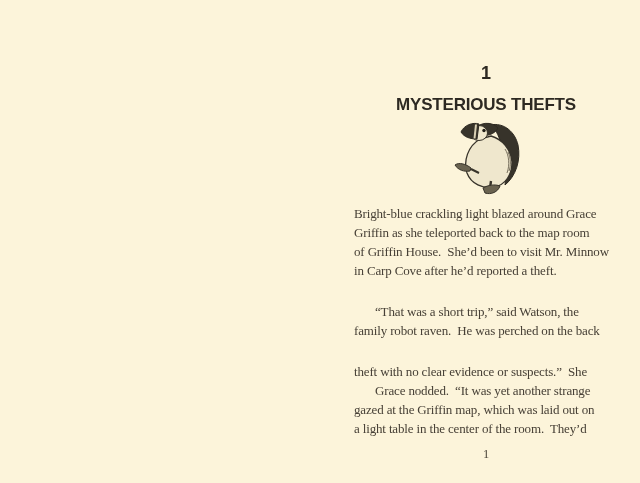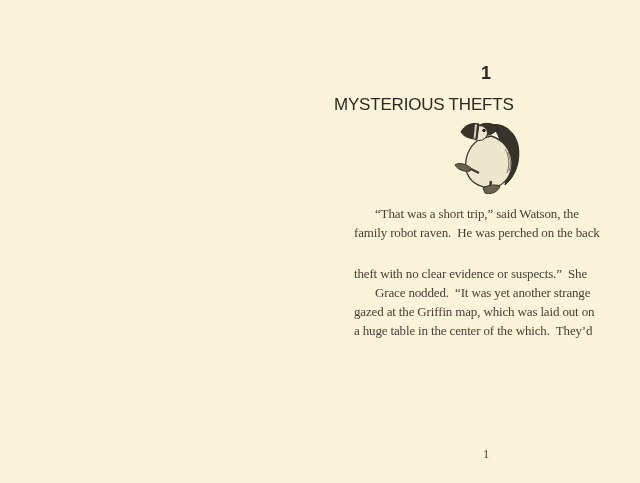--- a/index.html
+++ b/index.html
@@ -45,22 +45,23 @@
     font-family: "Liberation Sans", sans-serif;
     font-weight: 700;
     font-size: 18px;
     color: #2d2922;
   }
   .chapter-title {
     position: absolute;
     top: 95px;
     left: -20px;
     width: 304px;
+    text-align: center;
     font-family: "Liberation Sans", sans-serif;
-    font-weight: 400;
+    font-weight: 700;
     font-size: 17px;
     letter-spacing: -0.2px;
     color: #2d2922;
     white-space: nowrap;
   }
   .puffin-wrap {
     position: absolute;
     top: 119px;
     left: 95px;
     width: 90px;
@@ -129,28 +130,34 @@
           <path d="M22 49 C 17 45, 10 43, 6 46 C 9 51, 15 53, 21 52 Z" fill="#6a6350" stroke="#37332a" stroke-width="1"></path>
           <path d="M22 50 L 30 54" stroke="#37332a" stroke-width="2"></path>
 
           <path d="M42 62 L 41 69" stroke="#37332a" stroke-width="2.4"></path>
           <path d="M34 69 C 39 66, 46 65, 51 67 C 49 73, 42 76, 36 74 Z" fill="#6a6350" stroke="#37332a" stroke-width="1"></path>
         </svg>
       </div>
 
       <div class="text-block">
         <div class="para">
+          <div class="line">Bright-blue crackling light blazed around Grace</div>
+          <div class="line">Griffin as she teleported back to the map room</div>
+          <div class="line">of Griffin House.  She’d been to visit Mr. Minnow</div>
+          <div class="line">in Carp Cove after he’d reported a theft.</div>
+        </div>
+        <div class="para">
           <div class="line indent">“That was a short trip,” said Watson, the</div>
           <div class="line">family robot raven.  He was perched on the back</div>
         </div>
         <div class="para">
           <div class="line">theft with no clear evidence or suspects.”  She</div>
           <div class="line indent">Grace nodded.  “It was yet another strange</div>
           <div class="line">gazed at the Griffin map, which was laid out on</div>
-          <div class="line">a huge table in the center of the which.  They’d</div>
+          <div class="line">a light table in the center of the room.  They’d</div>
         </div>
       </div>
 
       <div class="page-number">1</div>
 
     </div>
   </div>
 </div>
 
 </body></html>

